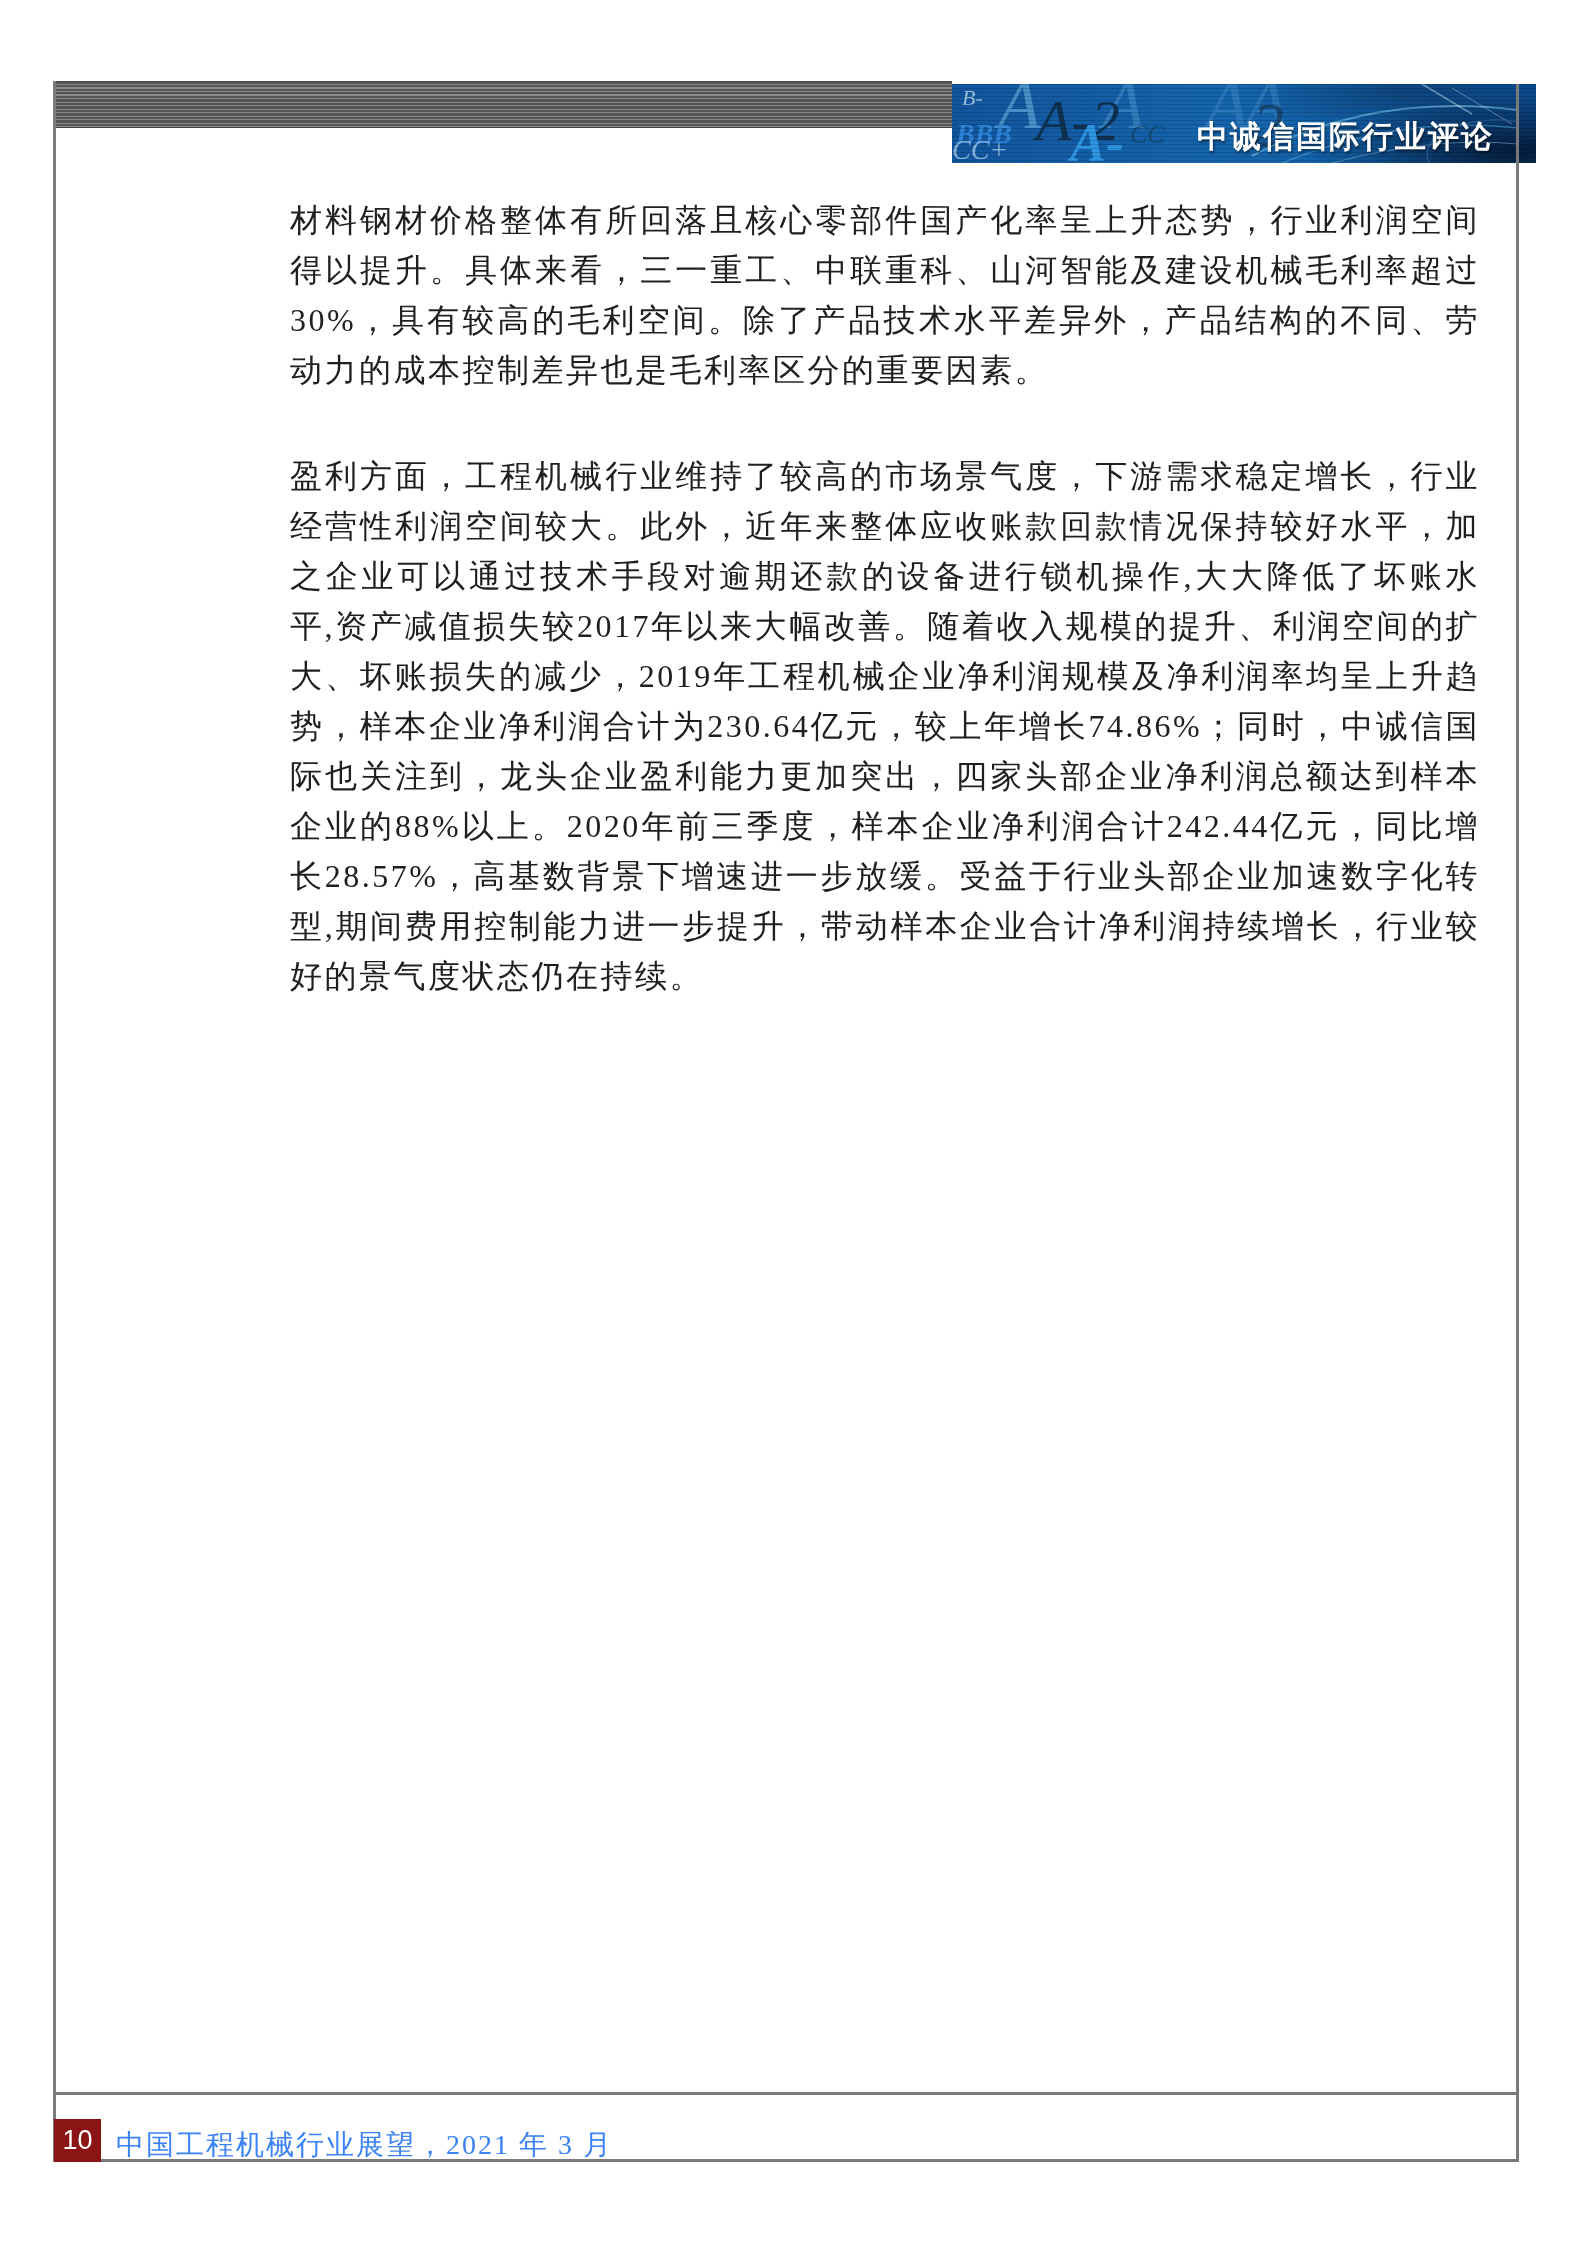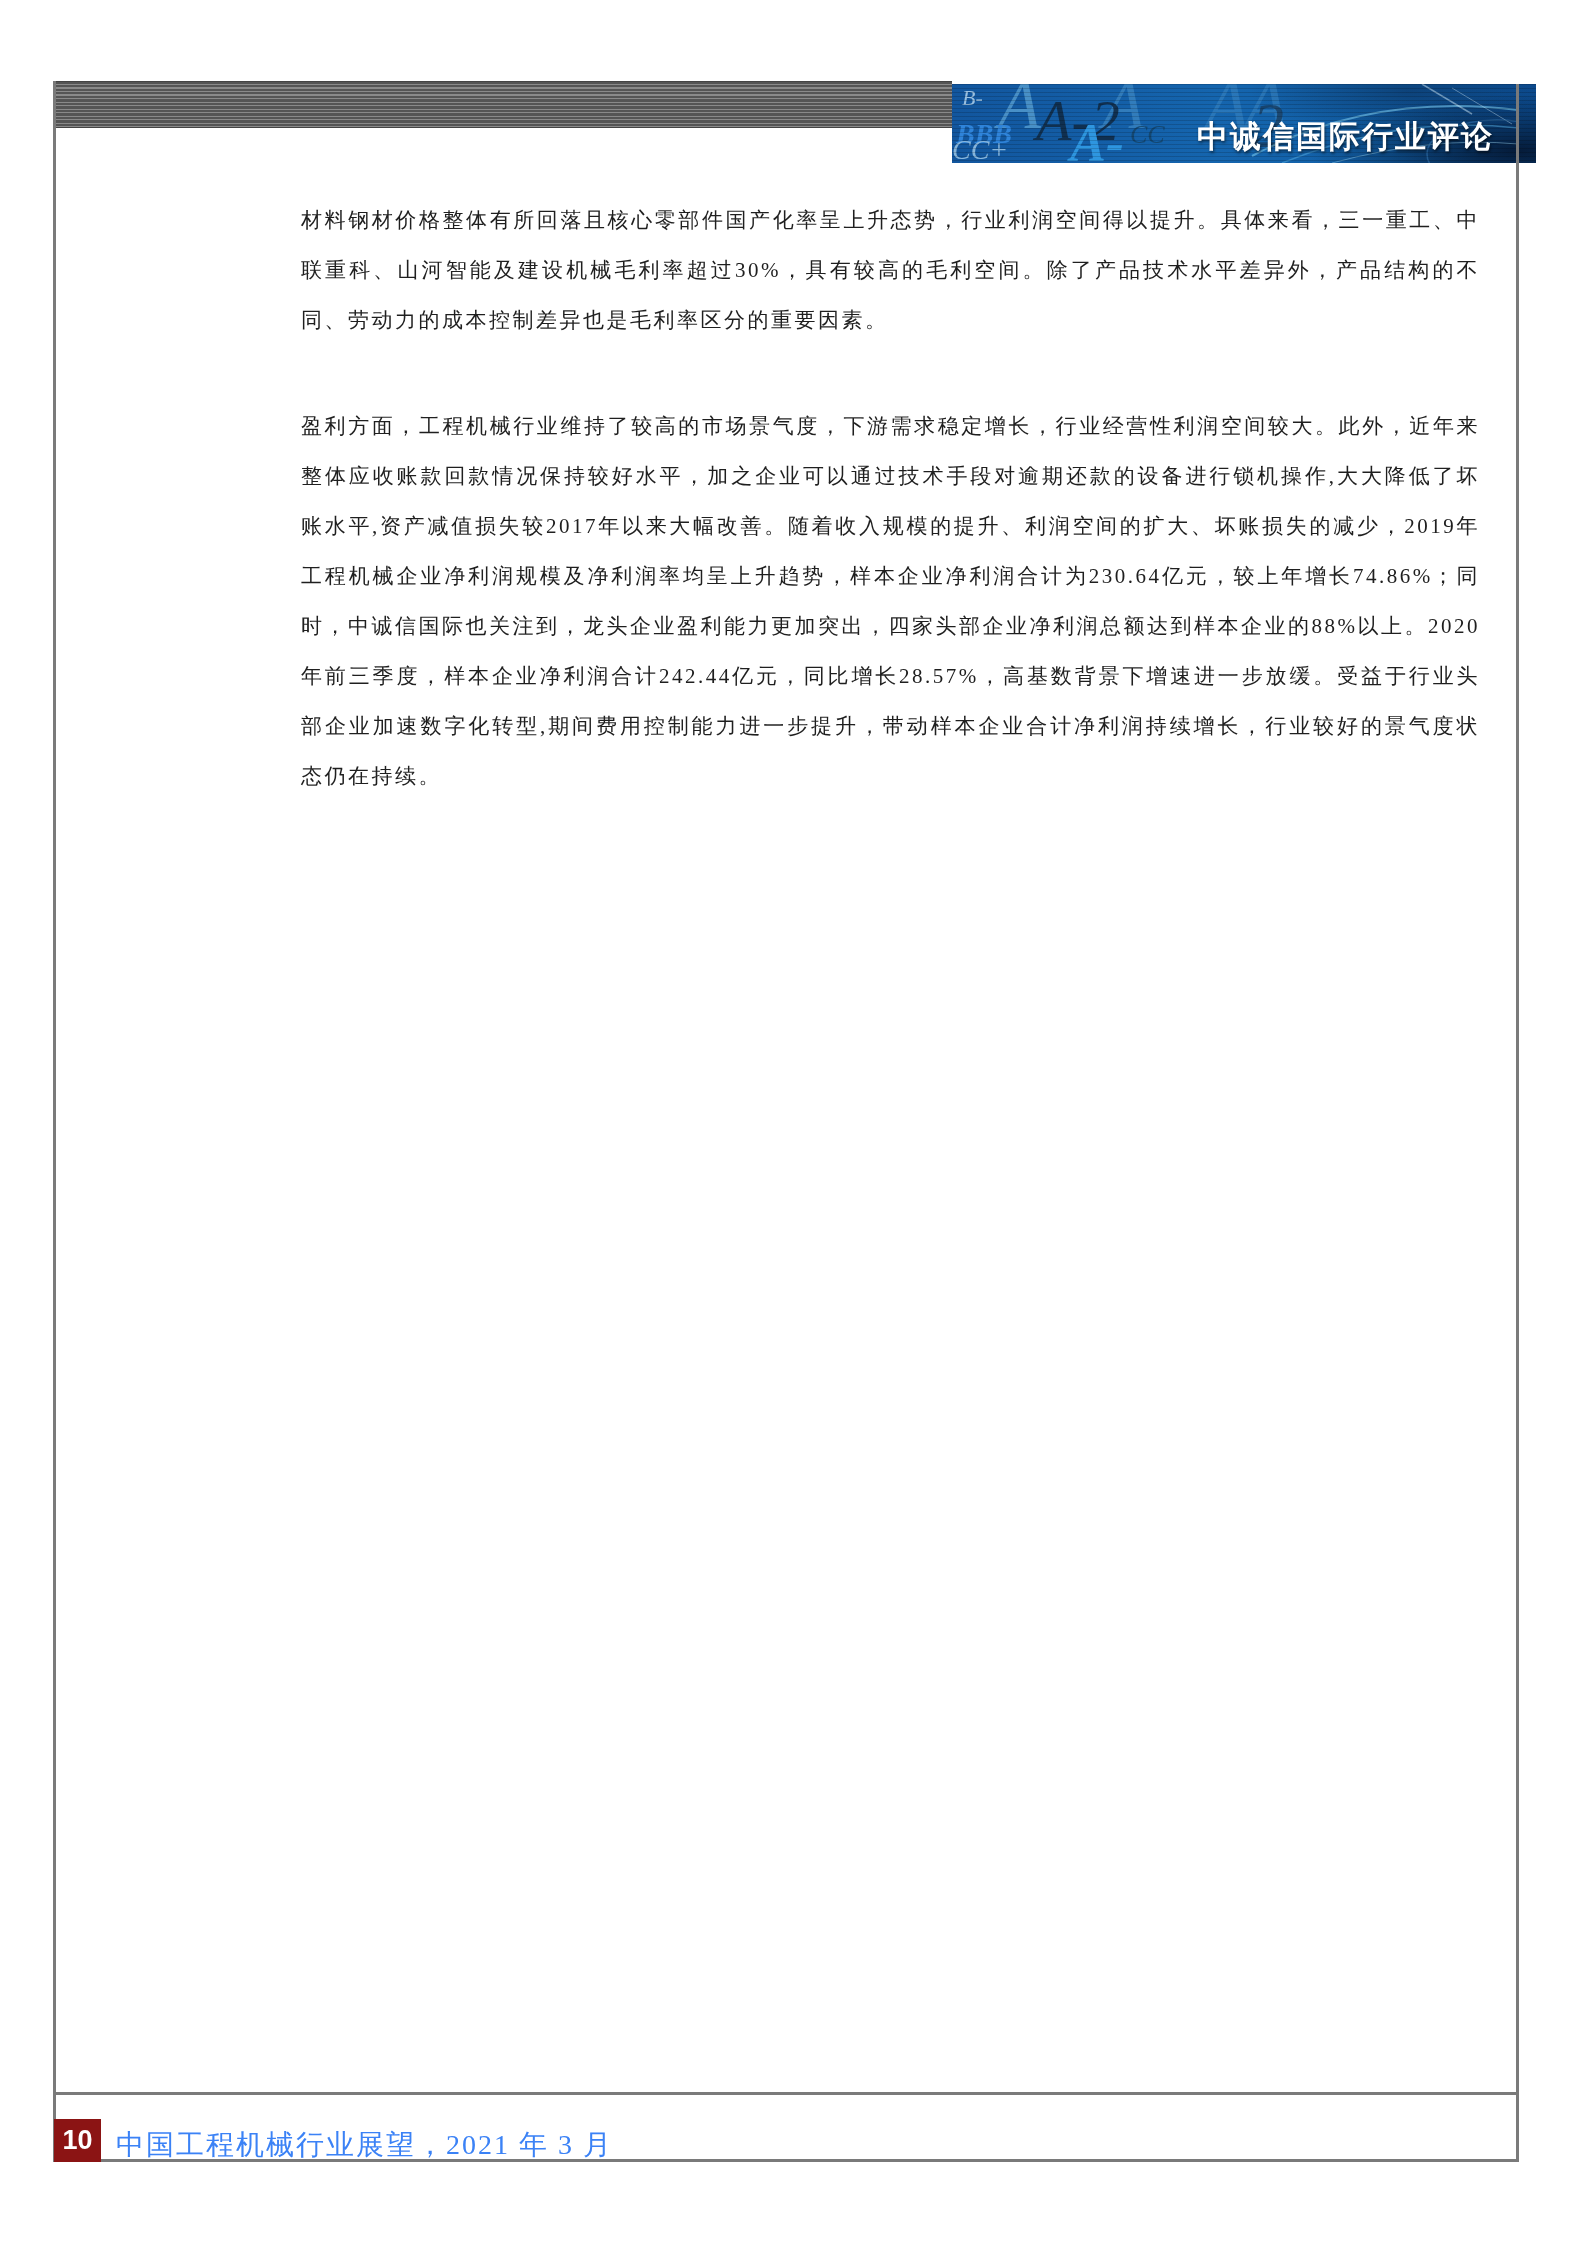--- a/index.html
+++ b/index.html
@@ -45,29 +45,29 @@
     text-shadow:1px 2px 3px rgba(0,0,0,.55);z-index:3;
   }
   
   .left-line{left:53px;top:81px;width:3px;height:2081px;background:#7a7a7a;}
   .right-line{left:1516px;top:84px;width:3px;height:2078px;background:#7a7a7a;}
   .rule-top{left:53px;top:2092px;width:1466px;height:3px;background:#7a7a7a;}
   .rule-bottom{left:53px;top:2159px;width:1466px;height:3px;background:#7a7a7a;}
   
   .content{left:290px;top:195px;width:1190px;color:#1f1f1f;}
   .content p{
-    margin:0 0 56px 11px;font-size:21px;line-height:50px;
+    margin:0 0 56px 0;font-size:32px;line-height:50px;
     text-align:justify;text-justify:inter-character;letter-spacing:2.5px;
   }
   .content p:last-child{margin-bottom:0;}
   
   .page-badge{
     left:54px;top:2119px;width:47px;height:43px;background:#8b1414;
     color:#ffffff;font-family:"Liberation Sans","DejaVu Sans",sans-serif;
-    font-weight:bold;font-size:27px;display:flex;align-items:center;justify-content:center;
+    font-weight:normal;font-size:27px;display:flex;align-items:center;justify-content:center;
   }
   .footer-text{
     left:116px;top:2126px;font-size:28px;color:#3b82f6;letter-spacing:2px;
   }
 </style>
 </head>
 <body>
 
 <div class="abs stripe-band"></div>
 

